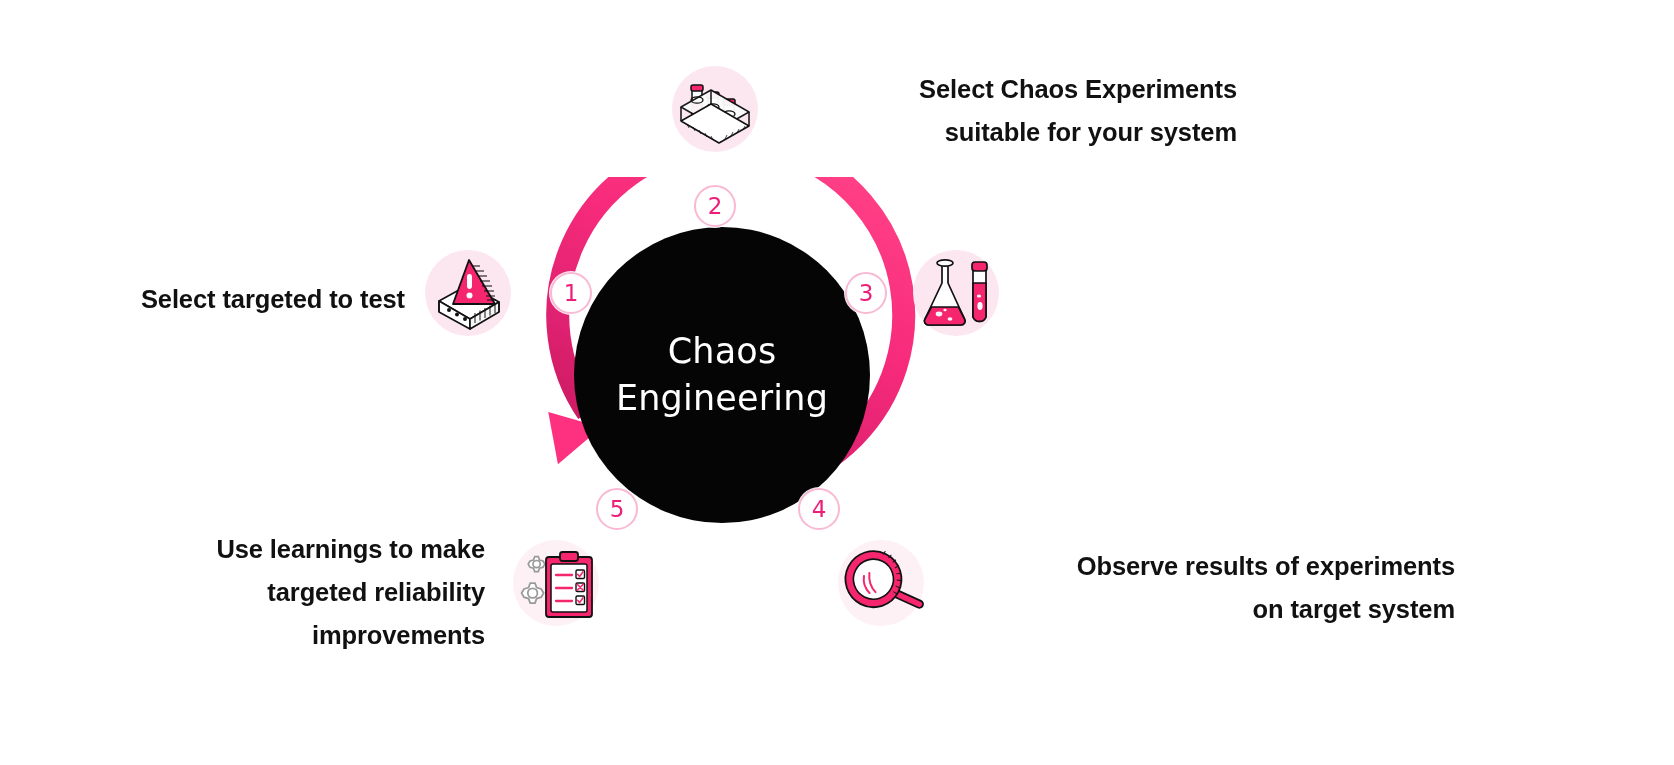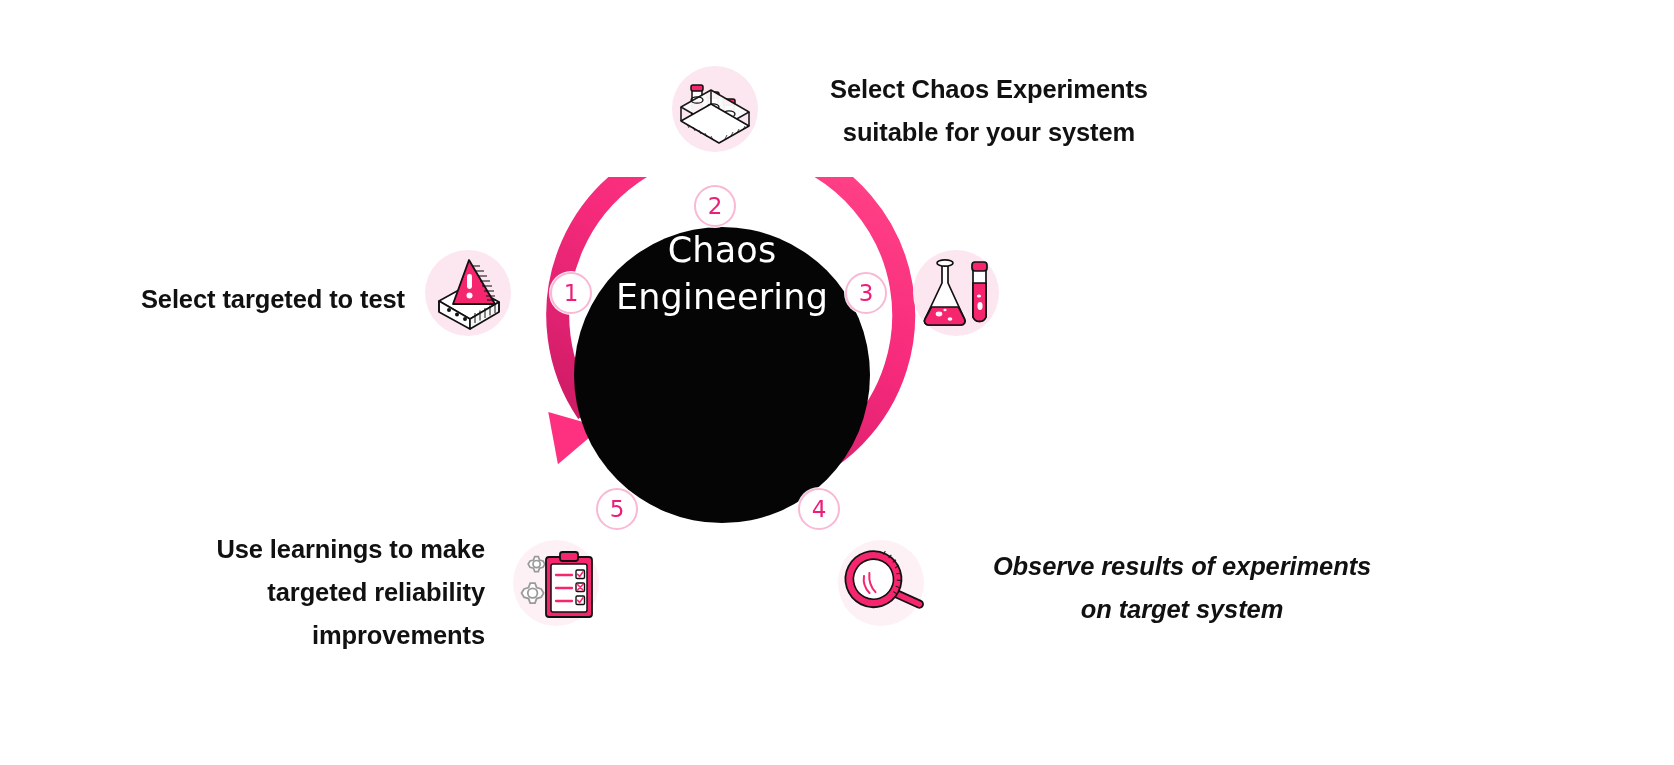--- a/index.html
+++ b/index.html
@@ -11,21 +11,21 @@
     position:relative;
   }
   #stage{position:relative;width:1674px;height:765px;}
 
   
   .hub-wrap{position:absolute;left:524px;top:177px;width:396px;height:396px;}
   .hub-ring{position:absolute;left:0;top:0;width:396px;height:396px;}
   .hub-core{
     position:absolute;left:50px;top:50px;width:296px;height:296px;
     border-radius:50%;background:#050505;
-    display:flex;justify-content:center;
+    display:flex;align-items:center;justify-content:center;
   }
   .hub-label{
     color:#ffffff;text-align:center;
     font-size:35px;line-height:1.33;font-weight:400;
     letter-spacing:.2px;
     font-family:"DejaVu Sans","Liberation Sans",sans-serif;
   }
 
   
   .badge{
@@ -51,21 +51,21 @@
   .lbl{
     position:absolute;
     color:#111111;
     font-weight:bold;
     font-size:25.5px;
     line-height:1.68;
     letter-spacing:-0.1px;
     white-space:pre-line;
   }
   .lbl.right-align{text-align:right;}
-  .lbl.left-align{text-align:center;}
+  .lbl.left-align{text-align:right;margin-left:38px;}
 </style>
 </head>
 <body>
 
 <div id="stage">
 
   <div class="hub-wrap">
 
     <svg class="hub-ring" viewBox="0 0 396 396">
       <defs>
@@ -260,21 +260,21 @@
         </g>
 
         <g stroke="#F5256E" stroke-width="2" fill="none" stroke-linecap="round">
           <path d="M26 28 C23 34 23 40 26 46"></path>
           <path d="M32 27 C29 34 29 41 32 47"></path>
         </g>
       </g>
     </svg>
   </div>
 
-  <div class="lbl left-align" style="left:947px;top:545px;width:470px;font-style:italic;">Observe results of experiments
+  <div class="lbl left-align" style="left:947px;top:545px;width:470px;">Observe results of experiments
 on target system</div>
 
   <div class="lbl right-align" style="left:120px;top:528px;width:365px;">Use learnings to make
 targeted reliability
 improvements</div>
 
   <div class="icon-disc pale" style="left:513px;top:540px;">
     <svg width="80" height="80" viewBox="0 0 80 80">
 
       <g stroke="#9a9a9a" stroke-width="1.7" fill="#ffffff">

